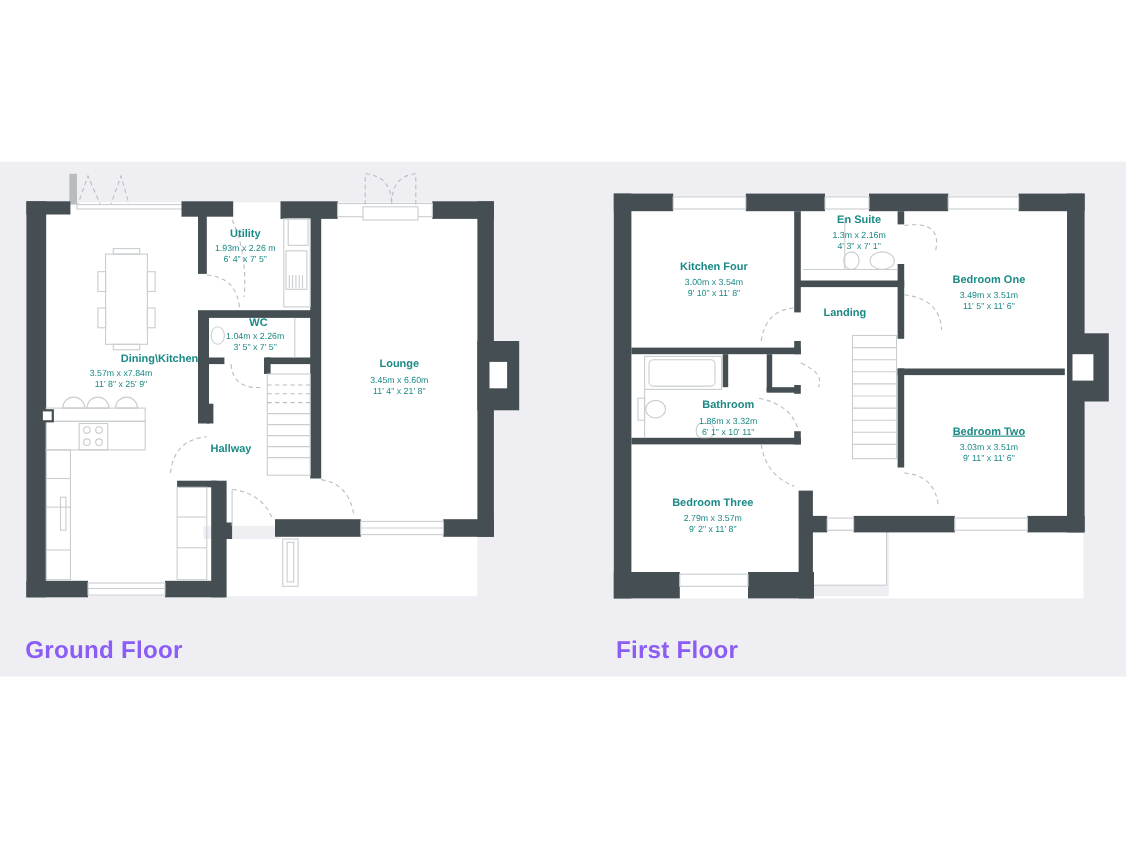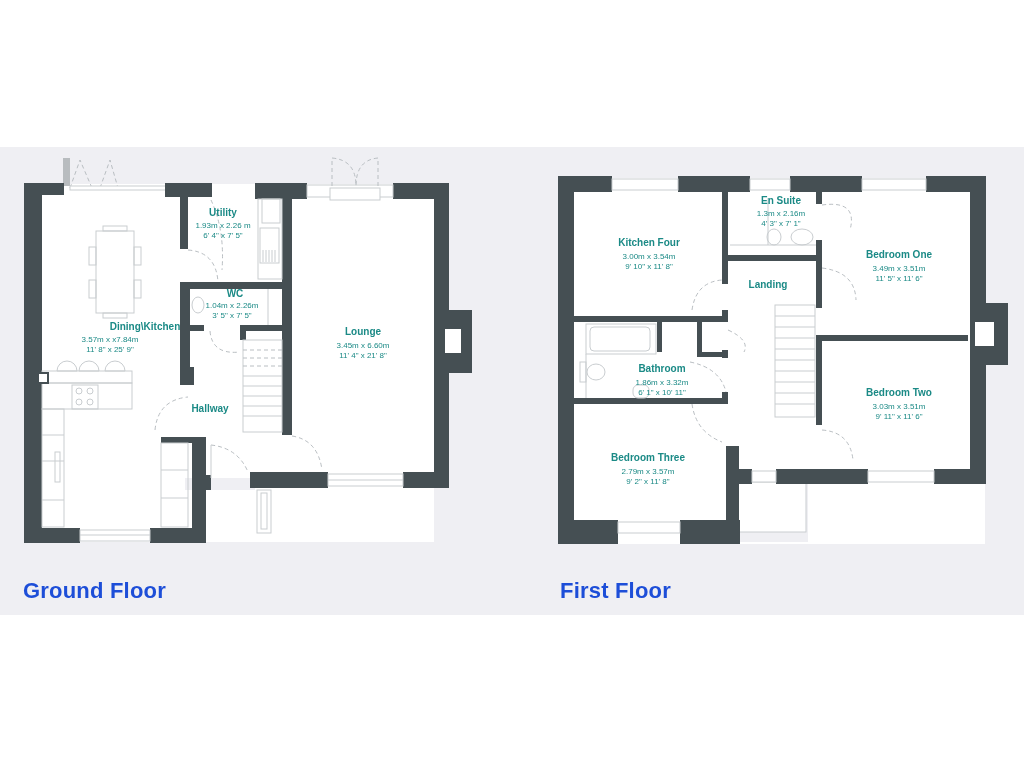--- a/index.html
+++ b/index.html
@@ -12,21 +12,21 @@
   }
   svg.plan { position: absolute; left: 0; top: 0; }
   .wall { fill: #454f53; }
   .floor { fill: #ffffff; }
   .fx { fill: none; stroke: #c9cdd0; stroke-width: 1; }
   .fxw { fill: #ffffff; stroke: #c9cdd0; stroke-width: 1; }
   .door { fill: none; stroke: #b9bec2; stroke-width: 1; stroke-dasharray: 4 3; }
   .win { fill: #ffffff; stroke: #c9cdd0; stroke-width: 1; }
   .room-name { position: absolute; color: #1b8a86; font-weight: bold; font-size: 10px; text-align: center; white-space: nowrap; transform: translateX(-50%); line-height: 1.15; }
   .room-dim { position: absolute; color: #1b8a86; font-size: 8px; font-weight: normal; text-align: center; white-space: nowrap; transform: translateX(-50%); line-height: 1.2; }
-  .floor-title { position: absolute; color: #1d4ed8; font-weight: bold; font-size: 22px; letter-spacing: 0.2px; }
+  .floor-title { position: absolute; color: #8b5cf6; font-weight: bold; font-size: 22px; letter-spacing: 0.2px; }
 </style>
 </head>
 <body>
 
 <div class="band"></div>
 
 <svg class="plan" width="1024" height="768" viewBox="0 0 1024 768">
 
   <g>
 
@@ -239,21 +239,21 @@
 <div class="room-name" style="left:899px; top:249px;">Bedroom One</div>
 <div class="room-dim" style="left:899px; top:264px;">3.49m x 3.51m</div>
 <div class="room-dim" style="left:899px; top:274px;">11' 5" x 11' 6"</div>
 
 <div class="room-name" style="left:768px; top:279px;">Landing</div>
 
 <div class="room-name" style="left:662px; top:363px;">Bathroom</div>
 <div class="room-dim" style="left:662px; top:378px;">1.86m x 3.32m</div>
 <div class="room-dim" style="left:662px; top:388px;">6' 1" x 10' 11"</div>
 
-<div class="room-name" style="left:899px; top:387px;">Bedroom Two</div>
+<div class="room-name" style="left:899px; top:387px;text-decoration:underline;">Bedroom Two</div>
 <div class="room-dim" style="left:899px; top:402px;">3.03m x 3.51m</div>
 <div class="room-dim" style="left:899px; top:412px;">9' 11" x 11' 6"</div>
 
 <div class="room-name" style="left:648px; top:452px;">Bedroom Three</div>
 <div class="room-dim" style="left:648px; top:467px;">2.79m x 3.57m</div>
 <div class="room-dim" style="left:648px; top:477px;">9' 2" x 11' 8"</div>
 
 <div class="floor-title" style="left:23px; top:578px;">Ground Floor</div>
 <div class="floor-title" style="left:560px; top:578px;">First Floor</div>
 

